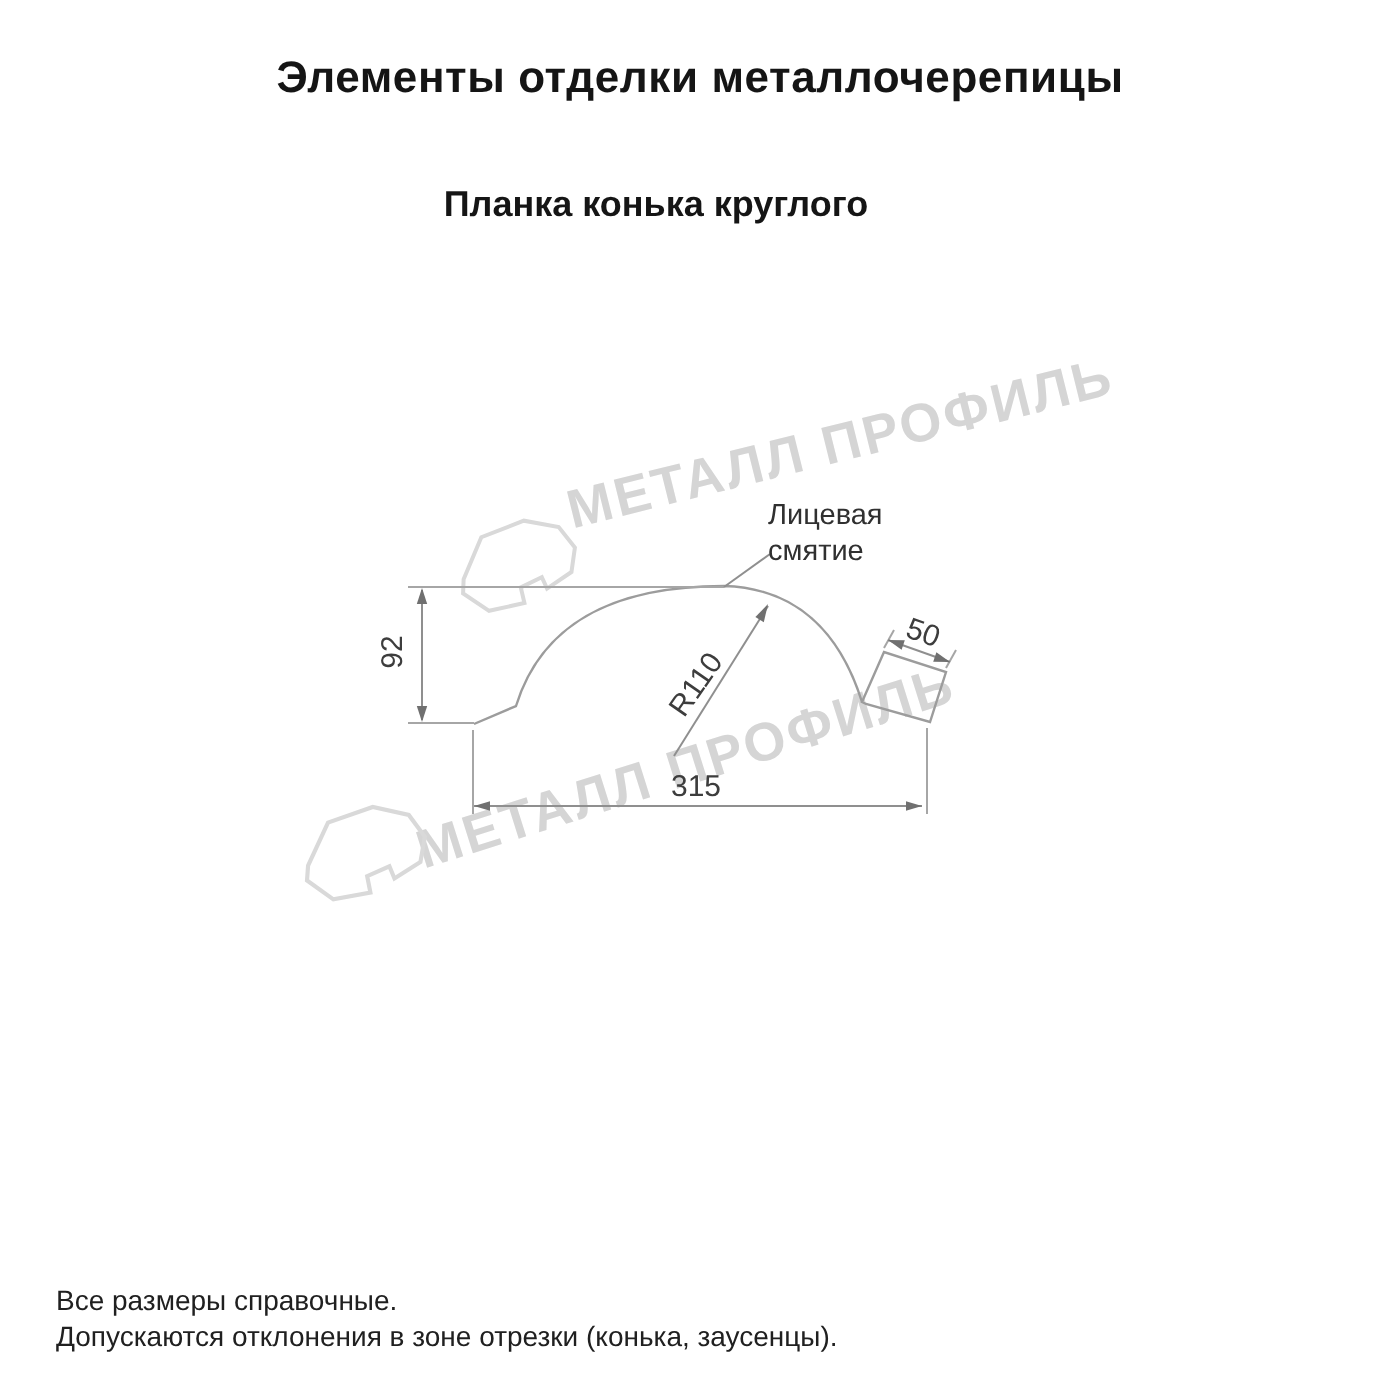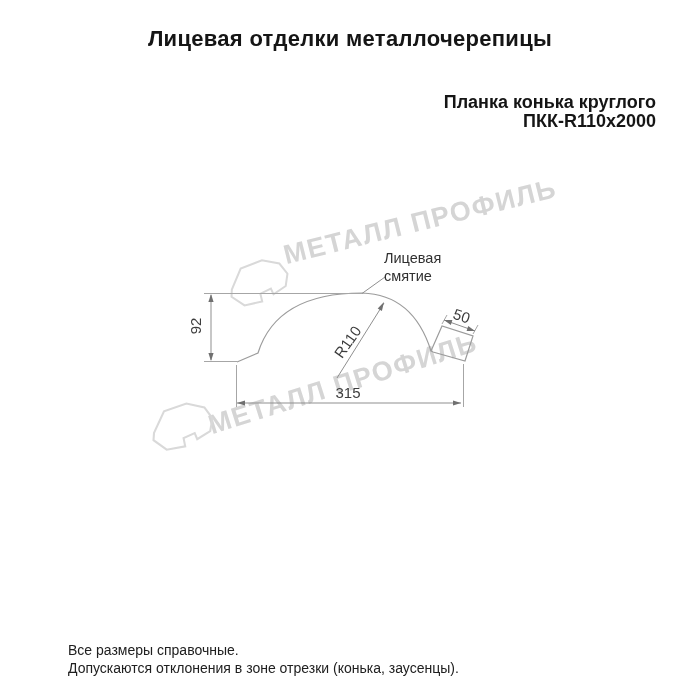--- a/index.html
+++ b/index.html
@@ -5,38 +5,37 @@
   html,body{margin:0;padding:0;}
   body{
     width:700px;height:700px;position:relative;background:#ffffff;
     font-family:"Liberation Sans", sans-serif;overflow:hidden;
   }
   .page-title{
     position:absolute;top:26px;left:0;width:700px;text-align:center;
     font-size:22px;font-weight:bold;color:#151515;letter-spacing:0.3px;
   }
   .subtitle{
-    position:absolute;top:93px;left:0;width:656px;text-align:right;
+    position:absolute;top:93px;left:0;width:656px;text-align:center;
     font-size:18px;font-weight:bold;color:#151515;line-height:19px;
   }
   .watermark-text{
     position:absolute;font-size:27px;font-weight:bold;color:#d5d5d5;
     letter-spacing:1.5px;white-space:nowrap;transform-origin:0 100%;
   }
   .wm-top{left:288px;top:240px;transform:rotate(-14deg);}
   .wm-bottom{left:214px;top:410px;transform:rotate(-17.5deg);}
   .drawing-svg{position:absolute;left:0;top:0;}
   .face-label{
     position:absolute;left:384px;top:249px;font-size:14.5px;color:#303030;
     line-height:18px;white-space:nowrap;
   }
   .footer-notes{
     position:absolute;left:28px;top:641px;font-size:14px;color:#202020;
     line-height:18px;
-    margin-left:40px;
   }
   svg text{font-family:"Liberation Sans", sans-serif;}
   .dim-text{font-size:15px;fill:#3d3d3d;}
 </style>
 </head>
 <body>
 
 <div class="watermark-text wm-top">МЕТАЛЛ ПРОФИЛЬ</div>
 <div class="watermark-text wm-bottom">МЕТАЛЛ ПРОФИЛЬ</div>
 
@@ -80,25 +79,24 @@
     <polygon points="475,331 466.6,330.9 468.2,326.1"></polygon>
     <polygon points="384,302 381.9,311.1 377.7,308.5"></polygon>
   </g>
 
   <text class="dim-text" x="201" y="326" text-anchor="middle" transform="rotate(-90 201 326)">92</text>
   <text class="dim-text" x="348" y="398" text-anchor="middle">315</text>
   <text class="dim-text" x="460" y="321" text-anchor="middle" transform="rotate(19 460 321)">50</text>
   <text class="dim-text" x="352" y="345" text-anchor="middle" transform="rotate(-55 352 345)">R110</text>
 </svg>
 
-<div class="page-title">Лицевая отделки металлочерепицы</div>
+<div class="page-title">Элементы отделки металлочерепицы</div>
 
 <div class="subtitle">
   <div>Планка конька круглого</div>
-  <div>ПКК-R110х2000</div>
 </div>
 
 <div class="face-label">
   <div>Лицевая</div>
   <div>смятие</div>
 </div>
 
 <div class="footer-notes">
   <div>Все размеры справочные.</div>
   <div>Допускаются отклонения в зоне отрезки (конька, заусенцы).</div>

